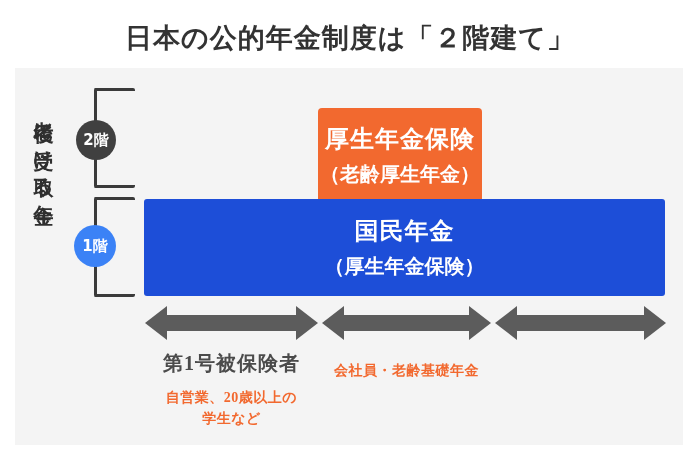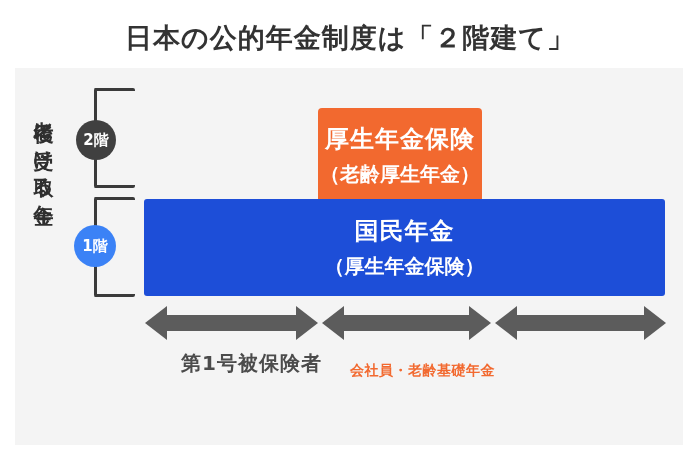--- a/index.html
+++ b/index.html
@@ -63,21 +63,21 @@
     display: flex; flex-direction: row; align-items: center;
   }
   .arrow-1 { left: 145px; width: 173px; }
   .arrow-2 { left: 322px; width: 169px; }
   .arrow-3 { left: 495px; width: 171px; }
   .head { width: 0; height: 0; border-top: 17px solid transparent; border-bottom: 17px solid transparent; flex: 0 0 auto; }
   .head-left  { border-right: 22px solid #5C5C5C; }
   .head-right { border-left: 22px solid #5C5C5C; }
   .shaft { flex: 1 1 auto; height: 16px; background: #5C5C5C; margin: 0 -1px; }
 
-  .group { position: absolute; top: 350px; text-align: right; }
+  .group { position: absolute; top: 350px; text-align: center; font-family: Liberation Serif, serif; }
   .group-1 { left: 141px; width: 181px; }
   .group-2 { left: 318px; width: 177px; }
   .group-3 { left: 491px; width: 179px; }
   .group-label { font-size: 20px; font-weight: bold; color: #4B4B4B; letter-spacing: 1px; }
   .group-desc  {
     margin-top: 10px; font-size: 14px; font-weight: bold; color: #F2692F;
     white-space: pre-line; line-height: 1.5; letter-spacing: 0.5px;
   }
 </style>
 </head>
@@ -118,18 +118,20 @@
     <span class="head head-right"></span>
   </div>
   <div class="arrow arrow-3">
     <span class="head head-left"></span>
     <span class="shaft"></span>
     <span class="head head-right"></span>
   </div>
 
   <div class="group group-1">
     <div class="group-label">第1号被保険者</div>
+    <div class="group-desc">自営業、20歳以上の
+学生など</div>
   </div>
   <div class="group group-2">
     <div class="group-desc">会社員・老齢基礎年金</div>
   </div>
 
 </div>
 
 </body></html>

